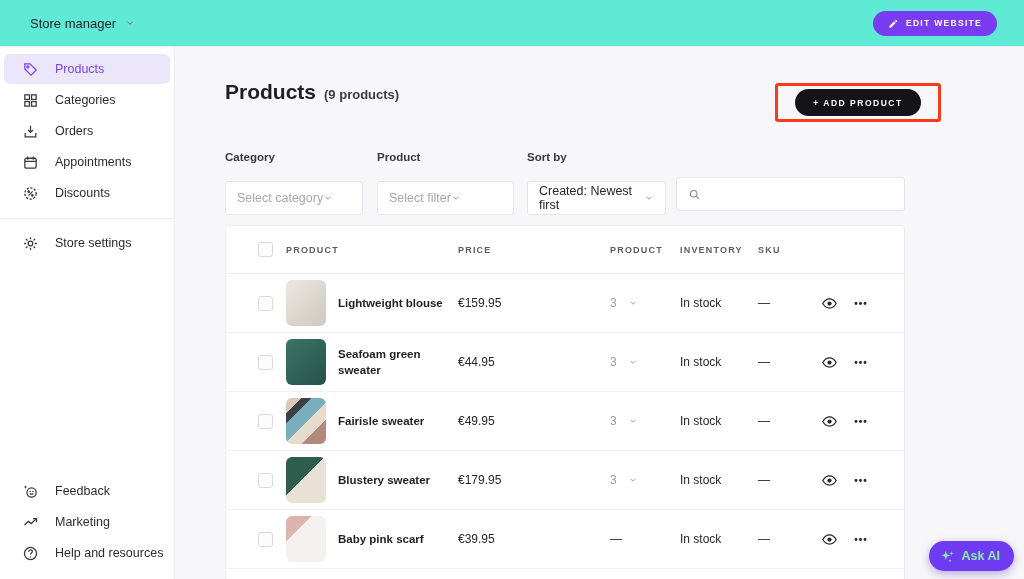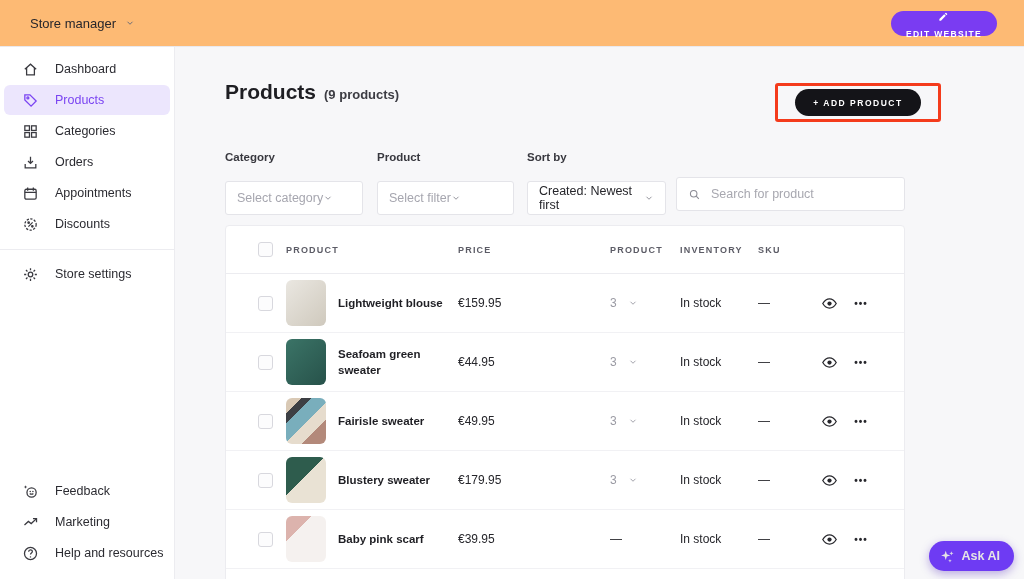--- a/index.html
+++ b/index.html
@@ -1,27 +1,27 @@
 <!DOCTYPE html>
 <html><head>
 <meta charset="utf-8">
 <style>
   * { box-sizing: border-box; }
   html,body { margin:0; padding:0; background:#f7f7f9; font-family:"Liberation Sans", sans-serif; }
   .screen { position:relative; width:1024px; height:579px; background:#f7f7f9; overflow:hidden; }
 
   
-  .topbar { position:absolute; top:0; left:0; right:0; height:47px; background:#fdba74;
+  .topbar { position:absolute; top:0; left:0; right:0; height:47px; background:#5eead4;
             border-bottom:1px solid #e9e9ee; display:flex; align-items:center; z-index:6; }
   .store-manager { margin-left:30px; display:flex; align-items:center; gap:9px;
                    font-size:13px; font-weight:500; color:#26262b; cursor:pointer; }
   .chev { width:10px; height:10px; color:#6f6f78; display:inline-flex; }
   .edit-website { margin-left:auto; margin-right:27px; height:25px; background:#7a3cf2; color:#fff;
                   border:none; border-radius:13px; padding:0 15px; display:flex; align-items:center; gap:7px;
-                  font-family:inherit; font-size:8.5px; font-weight:700; letter-spacing:1.3px; cursor:pointer;flex-direction:column; }
+                  font-family:inherit; font-size:8.5px; font-weight:700; letter-spacing:1.3px; cursor:pointer; }
 
   
   .sidebar { position:absolute; top:47px; left:0; bottom:0; width:175px; background:#fff;
              border-right:1px solid #ececf0; display:flex; flex-direction:column; padding-top:7px; }
   .nav-item { height:30px; min-height:30px; display:flex; align-items:center; gap:16px;
               margin:0 4px 1px 4px; padding-left:18px; border-radius:6px; font-size:12.5px;
               color:#2b2b31; cursor:pointer; }
   .nav-item .nicon { width:17px; height:17px; color:#3a3a40; display:inline-flex; flex:none; }
   .nav-item.active { background:#ece6fd; color:#7a44f2; }
   .nav-item.active .nicon { color:#7a44f2; }
@@ -81,21 +81,21 @@
   .c-variants .chev { color:#9a9aa3; }
   .c-inventory { width:78px; flex:none; font-size:12px; color:#26262b; }
   .c-sku { width:40px; flex:none; font-size:12px; color:#26262b; }
   .icon-btn { width:22px; height:22px; display:flex; align-items:center; justify-content:center;
               background:none; border:none; color:#26262b; cursor:pointer; flex:none; padding:0; }
   .eye svg { width:17px; height:17px; }
   .dots-btn { margin-left:10px; }
   .dots-btn::after { content:"•••"; font-size:10px; font-weight:700; letter-spacing:1px; color:#26262b; }
 
   
-  .ask-ai { position:absolute; right:10px; bottom:8px; height:30px; background:#6e3bf3; color:#e5e5e5;
+  .ask-ai { position:absolute; right:10px; bottom:8px; height:30px; background:#6e3bf3; color:#86efac;
             border:none; border-radius:16px; display:flex; align-items:center; gap:6px; padding:0 14px 0 10px;
             font-family:inherit; font-size:12.5px; font-weight:700; cursor:pointer; z-index:8;
             box-shadow:0 3px 10px rgba(70,25,180,.35); }
   .spark { width:17px; height:17px; display:inline-flex; }
 </style>
 </head>
 <body>
 
 <div class="screen">
 
@@ -112,29 +112,20 @@
       <span class="chev" style="width:11px;height:11px;color:#fff">
         <svg viewBox="0 0 24 24" fill="currentColor">
             <path d="M3 17.5V21h3.5L17 10.5 13.5 7 3 17.5zM14.8 5.7l3.5 3.5 1.6-1.6a1.2 1.2 0 0 0 0-1.7l-1.8-1.8a1.2 1.2 0 0 0-1.7 0l-1.6 1.6z"></path>
           </svg>
       </span>
       <span>EDIT WEBSITE</span>
     </button>
   </header>
 
   <aside class="sidebar">
-    <div class="nav-item">
-      <span class="nicon">
-        <svg viewBox="0 0 24 24" fill="none" stroke="currentColor" stroke-width="1.8">
-            <path d="M4 11.5L12 4.5l8 7"></path>
-            <path d="M6.5 9.5v10h11v-10"></path>
-          </svg>
-      </span>
-      <span>Dashboard</span>
-    </div>
     <div class="nav-item active">
       <span class="nicon">
         <svg viewBox="0 0 24 24" fill="none" stroke="currentColor" stroke-width="1.8">
             <path d="M4 4h7.2l8.8 8.8-7.2 7.2L4 11.2V4z"></path>
             <circle cx="8.3" cy="8.3" r="1.4"></circle>
           </svg>
       </span>
       <span>Products</span>
     </div>
     <div class="nav-item">
@@ -267,21 +258,20 @@
         </div>
       </div>
       <div class="fgroup g-search">
         <div class="select search-box">
           <span class="sicon">
             <svg viewBox="0 0 24 24" fill="none" stroke="currentColor" stroke-width="2">
                 <circle cx="10.5" cy="10.5" r="6"></circle>
                 <path d="M15.2 15.2L20 20"></path>
               </svg>
           </span>
-          <input type="text" placeholder="Search for product" style="">
         </div>
       </div>
     </div>
 
     <section class="card">
       <div class="thead">
         <span class="checkbox"></span>
         <span class="th w-product">PRODUCT</span>
         <span class="th w-price">PRICE</span>
         <span class="th w-variants">PRODUCT</span>

